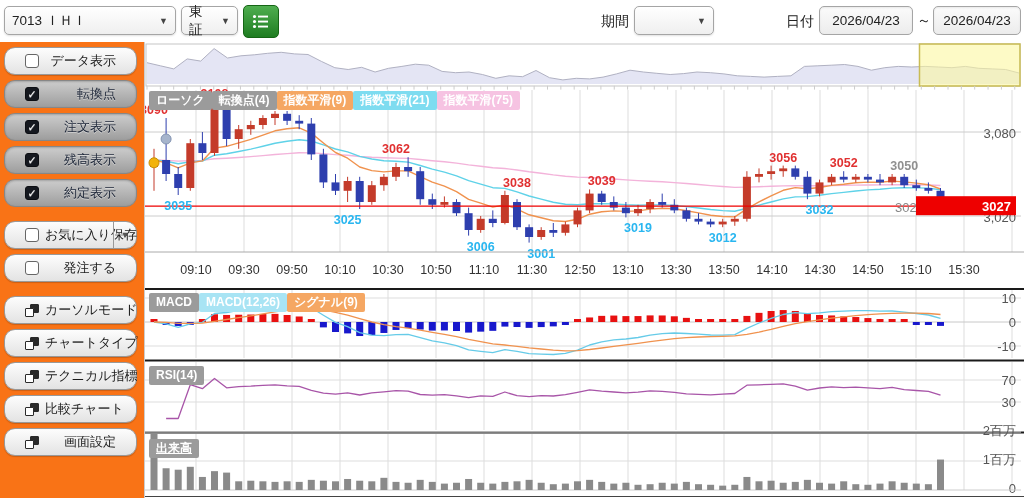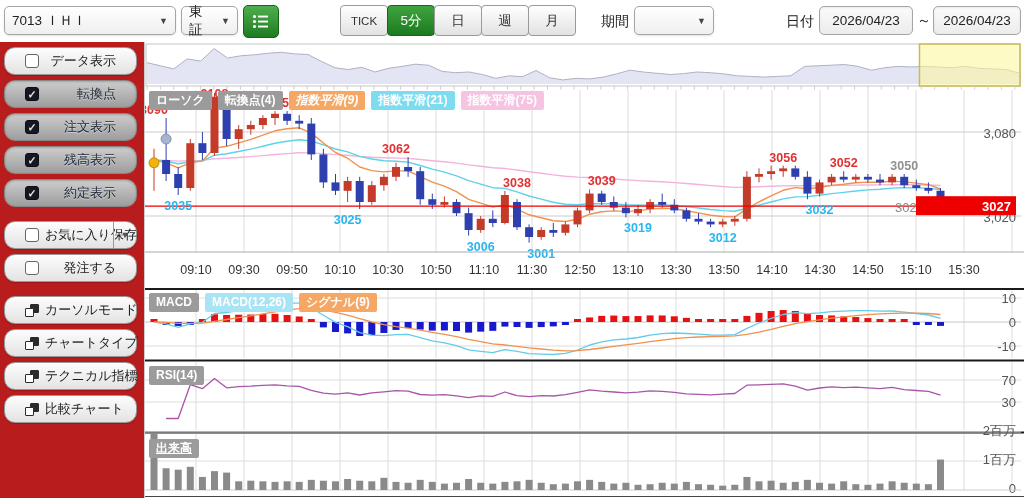--- a/index.html
+++ b/index.html
@@ -1,17 +1,17 @@
 <!DOCTYPE html>
 <html><head>
 <meta charset="utf-8">
 <style>
   html,body{margin:0;padding:0;background:#fff;}
   body{width:1024px;height:498px;overflow:hidden;font-family:"Liberation Sans",sans-serif;}
-  .app{position:relative;width:1024px;height:498px;background:#b91c1c;}
+  .app{position:relative;width:1024px;height:498px;background:#f97316;}
 
   
   .toolbar{position:absolute;left:0;top:0;width:1024px;height:42px;background:#fff;z-index:5;}
   .sel{position:absolute;border:1px solid #a5a5a5;border-radius:5px;background:linear-gradient(#ffffff,#efefef);
        box-shadow:0 1px 2px rgba(0,0,0,.12);display:flex;align-items:center;justify-content:space-between;
        padding:0 7px;font-size:13.5px;color:#222;box-sizing:border-box;cursor:pointer;}
   .sel .arr{font-size:9px;color:#444;margin-left:6px;}
   .symbol{left:4px;top:6px;width:172px;height:29px;}
   .exch{left:181px;top:6px;width:57px;height:29px;}
   .listbtn{position:absolute;left:243px;top:5px;width:34px;height:31px;border:1px solid #156515;border-radius:5px;
@@ -47,21 +47,21 @@
   .winicon{position:relative;width:14px;height:13px;margin-right:6px;flex:0 0 auto;}
   .winicon::before{content:"";position:absolute;right:0;top:0;width:7px;height:7px;border:1.5px solid #2a2a2a;background:#2a2a2a;border-radius:1px;}
   .winicon::after{content:"";position:absolute;left:0;bottom:0;width:7px;height:7px;border:1.5px solid #2a2a2a;background:#fff;border-radius:1px;}
   .ddzone{position:absolute;right:0;top:0;bottom:0;width:22px;border-left:1px solid #999;display:flex;align-items:center;justify-content:center;font-size:9px;color:#555;}
   .gearzone{position:absolute;right:0;top:0;bottom:0;width:24px;border-left:1px solid #999;display:flex;align-items:center;justify-content:center;font-size:16px;color:#333;}
 
   
   .chart{position:absolute;left:144px;top:40px;width:880px;height:458px;border-left:1px solid #ccc;background:#fff;}
   .chart svg{position:absolute;left:0;top:0;}
   svg text{font-family:"Liberation Sans",sans-serif;}
-  .chiprow{position:absolute;display:flex;gap:6px;z-index:3;pointer-events:none;}
+  .chiprow{position:absolute;display:flex;z-index:3;pointer-events:none;}
   .chip{padding:2px 7px;border-radius:2px;font-size:12px;font-weight:bold;color:#fff;white-space:nowrap;line-height:1.25;}
 </style>
 </head>
 <body>
 
 <div class="app">
 
   <div class="toolbar">
     <div class="sel symbol">
       <span>7013 ＩＨＩ</span>
@@ -74,27 +74,20 @@
     <div class="listbtn">
       <svg width="18" height="15" viewBox="0 0 18 15">
         <circle cx="2.5" cy="2.5" r="1.6" fill="#fff"></circle>
           <rect x="6" y="1.6" width="10" height="1.9" fill="#fff"></rect>
         <circle cx="2.5" cy="7.5" r="1.6" fill="#fff"></circle>
           <rect x="6" y="6.6" width="10" height="1.9" fill="#fff"></rect>
         <circle cx="2.5" cy="12.5" r="1.6" fill="#fff"></circle>
           <rect x="6" y="11.6" width="10" height="1.9" fill="#fff"></rect>
       </svg>
     </div>
-    <div class="tfgroup">
-      <div class="tf small">TICK</div>
-      <div class="tf act">5分</div>
-      <div class="tf">日</div>
-      <div class="tf">週</div>
-      <div class="tf">月</div>
-    </div>
     <span class="tlabel plabel">期間</span>
     <div class="sel period">
       <span class="arr">▼</span>
     </div>
     <span class="tlabel dlabel">日付</span>
     <div class="datein date1">2026/04/23</div>
     <span class="tilde">～</span>
     <div class="datein date2">2026/04/23</div>
   </div>
 
@@ -136,20 +129,24 @@
         <span class="winicon"></span>
         <span>チャートタイプ</span>
       </div>
       <div class="sb-btn">
         <span class="winicon"></span>
         <span>テクニカル指標</span>
       </div>
       <div class="sb-btn">
         <span class="winicon"></span>
         <span>比較チャート</span>
+      </div>
+      <div class="sb-btn">
+        <span class="winicon"></span>
+        <span>画面設定</span>
       </div>
     </div>
 
   <div class="chart" id="chartwrap">
     <svg id="chartsvg" width="880" height="458" viewBox="0 0 880 458">
         <g>
           <rect x="1" y="4" width="874" height="42" fill="#fff" stroke="#c5c5c5" stroke-width="1"></rect>
           <path d="M2,44 L2.0,22.7 L15.4,25.8 L28.8,28.9 L42.2,18.9 L55.7,21.1 L69.1,8.6 L82.5,18.0 L95.9,15.8 L109.3,14.8 L122.7,13.3 L136.2,12.3 L149.6,13.9 L163.0,14.5 L176.4,21.4 L189.8,27.7 L203.2,29.5 L216.6,27.3 L230.1,32.0 L243.5,28.3 L256.9,26.4 L270.3,24.2 L283.7,25.2 L297.1,31.4 L310.6,32.7 L324.0,32.0 L337.4,34.5 L350.8,38.3 L364.2,35.8 L377.6,36.7 L391.0,30.5 L404.5,37.7 L417.9,39.9 L431.3,38.3 L444.7,38.9 L458.1,37.1 L471.5,33.9 L485.0,30.2 L498.4,32.0 L511.8,33.3 L525.2,34.5 L538.6,33.6 L552.0,32.0 L565.4,32.7 L578.9,33.9 L592.3,35.8 L605.7,36.4 L619.1,37.1 L632.5,36.4 L645.9,35.8 L659.4,26.4 L672.8,25.8 L686.2,25.2 L699.6,24.5 L713.0,26.4 L726.4,30.2 L739.8,27.7 L753.3,26.4 L766.7,27.0 L780.1,26.4 L793.5,27.0 L806.9,27.7 L820.3,26.4 L833.8,28.3 L847.2,28.9 L860.6,29.5 L874.0,33.0 L874,44 Z" fill="#e4e5f4"></path>
           <polyline points="2.0,22.7 15.4,25.8 28.8,28.9 42.2,18.9 55.7,21.1 69.1,8.6 82.5,18.0 95.9,15.8 109.3,14.8 122.7,13.3 136.2,12.3 149.6,13.9 163.0,14.5 176.4,21.4 189.8,27.7 203.2,29.5 216.6,27.3 230.1,32.0 243.5,28.3 256.9,26.4 270.3,24.2 283.7,25.2 297.1,31.4 310.6,32.7 324.0,32.0 337.4,34.5 350.8,38.3 364.2,35.8 377.6,36.7 391.0,30.5 404.5,37.7 417.9,39.9 431.3,38.3 444.7,38.9 458.1,37.1 471.5,33.9 485.0,30.2 498.4,32.0 511.8,33.3 525.2,34.5 538.6,33.6 552.0,32.0 565.4,32.7 578.9,33.9 592.3,35.8 605.7,36.4 619.1,37.1 632.5,36.4 645.9,35.8 659.4,26.4 672.8,25.8 686.2,25.2 699.6,24.5 713.0,26.4 726.4,30.2 739.8,27.7 753.3,26.4 766.7,27.0 780.1,26.4 793.5,27.0 806.9,27.7 820.3,26.4 833.8,28.3 847.2,28.9 860.6,29.5 874.0,33.0" fill="none" stroke="#b0b1c2" stroke-width="1" stroke-linejoin="round"></polyline>
           <rect x="774.49" y="4" width="100.50999999999999" height="42" fill="rgba(252,246,160,0.6)" stroke="#c9bc55" stroke-width="1.5"></rect>
@@ -641,21 +638,21 @@
           <rect x="755.6999999999999" y="442.75" width="7" height="7.25" fill="#8a8a8a"></rect>
           <rect x="767.8" y="443.62" width="7" height="6.3799999999999955" fill="#8a8a8a"></rect>
           <rect x="779.9" y="444.2" width="7" height="5.800000000000011" fill="#8a8a8a"></rect>
           <rect x="792" y="419.55" width="7" height="30.44999999999999" fill="#8a8a8a"></rect>
         </g>
         <line x1="0" y1="456.5" x2="880" y2="456.5" stroke="#444" stroke-width="1"></line>
       </svg>
   <div class="chiprow" style="left: 4px; top: 51px;">
         <span class="chip" style="background: rgb(155, 155, 155);">ローソク</span>
         <span class="chip" style="background: rgb(155, 155, 155);">転換点(4)</span>
-        <span class="chip" style="background: rgb(245, 167, 99); font-style: italic;">指数平滑(9)</span>
+        <span class="chip" style="background: rgb(245, 167, 99);">指数平滑(9)</span>
         <span class="chip" style="background: rgb(126, 220, 240);">指数平滑(21)</span>
         <span class="chip" style="background: rgb(246, 195, 226);">指数平滑(75)</span>
       </div>
       <div class="chiprow" style="left: 4px; top: 253px;">
         <span class="chip" style="background: rgb(155, 155, 155);">MACD</span>
         <span class="chip" style="background: rgb(168, 228, 244);">MACD(12,26)</span>
         <span class="chip" style="background: rgb(245, 167, 99);">シグナル(9)</span>
       </div>
       <div class="chiprow" style="left: 4px; top: 326px;">
         <span class="chip" style="background: rgb(155, 155, 155);">RSI(14)</span>

